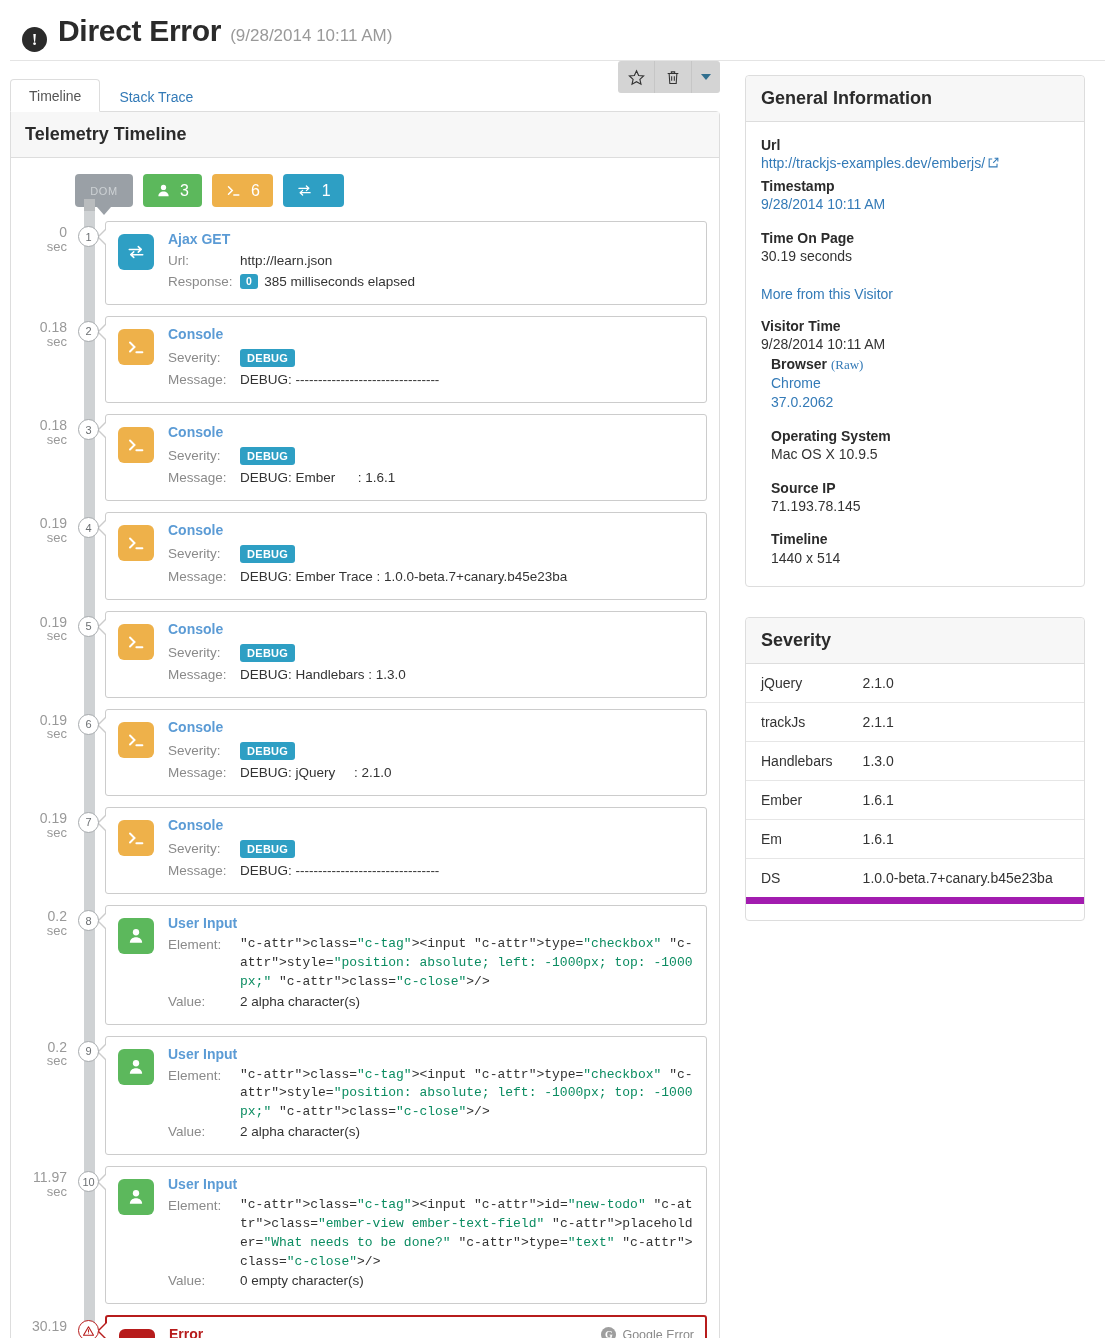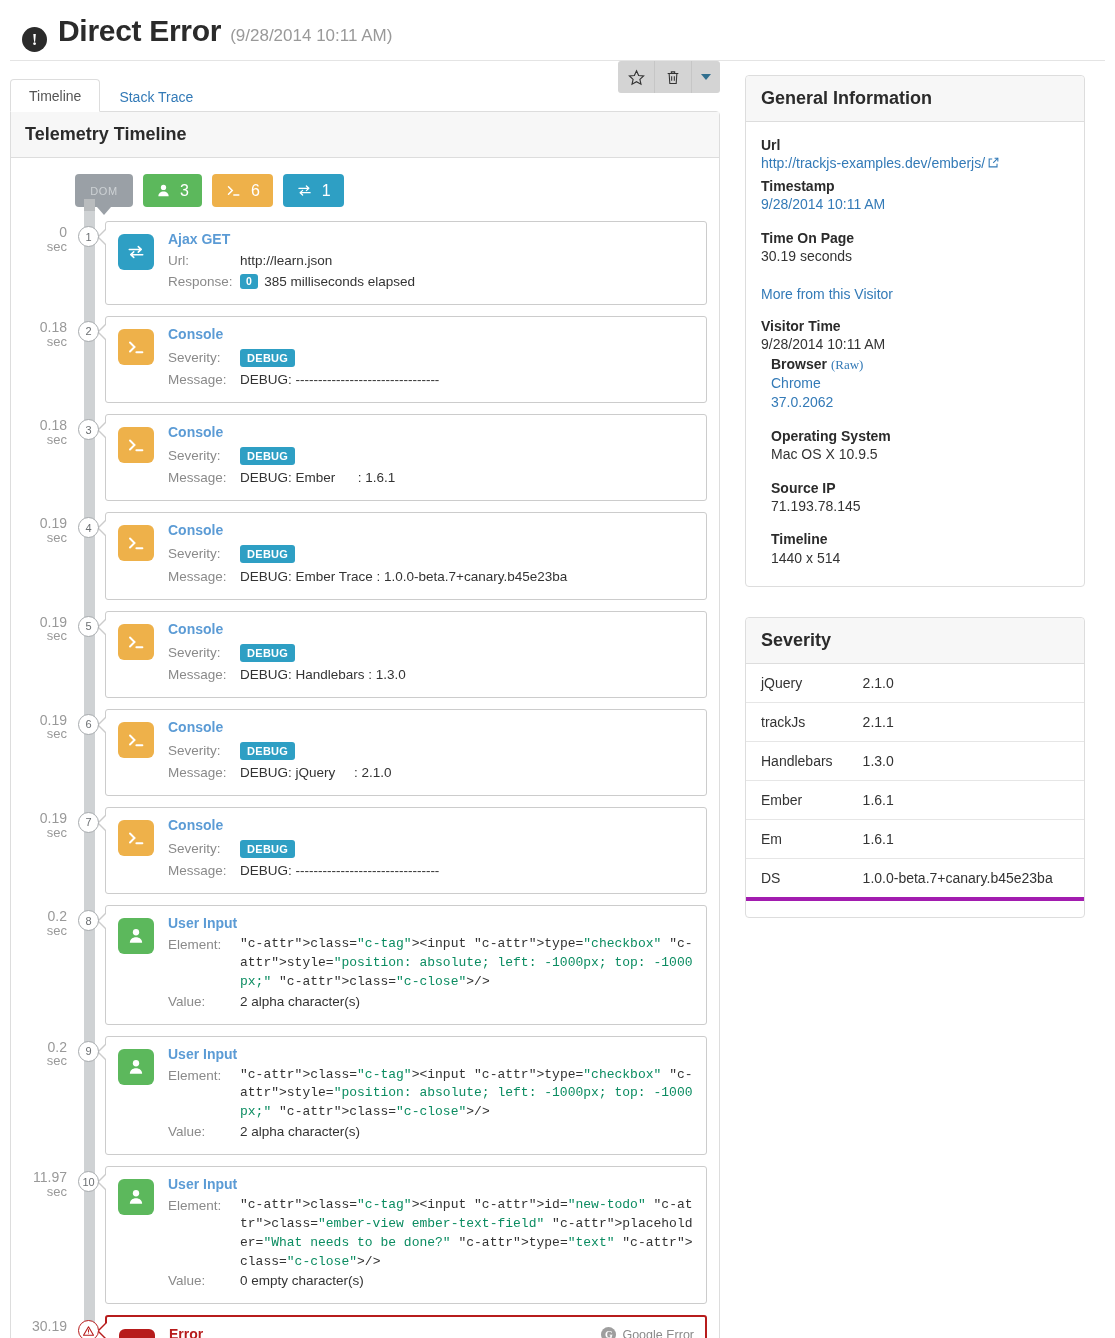--- a/index.html
+++ b/index.html
@@ -201,21 +201,21 @@
   .lbl:first-child { margin-top: 0; }
   .lbl .raw { font-weight: normal; color: #337ab7; font-size: 13px; font-family: Liberation Serif, serif; }
   .val { font-size: 14px; color: #333; line-height: 1.4; }
   .val.link { color: #337ab7; }
   .lnk { color: #337ab7; text-decoration: none; font-size: 14px; }
   .lnk.bold { font-weight: normal; }
   .ext-ico { display: inline-block; margin-left: 2px; vertical-align: -1px; }
 
   .lib-table { width: 100%; border-collapse: collapse; }
   .lib-table tr { border-bottom: 1px solid #e6e6e6; }
-  .lib-table tr:last-child { border-bottom: 4px solid #a21caf; }
+  .lib-table tr:last-child { border-bottom: 7px solid #a21caf; }
   .lib-table td { padding: 11px 15px; font-size: 14px; color: #333; }
   .lib-table td.name { width: 95px; }
   .lib-foot { height: 16px; }
 </style>
 </head>
 <body>
 
 <div class="page">
 
   <div class="page-header">

